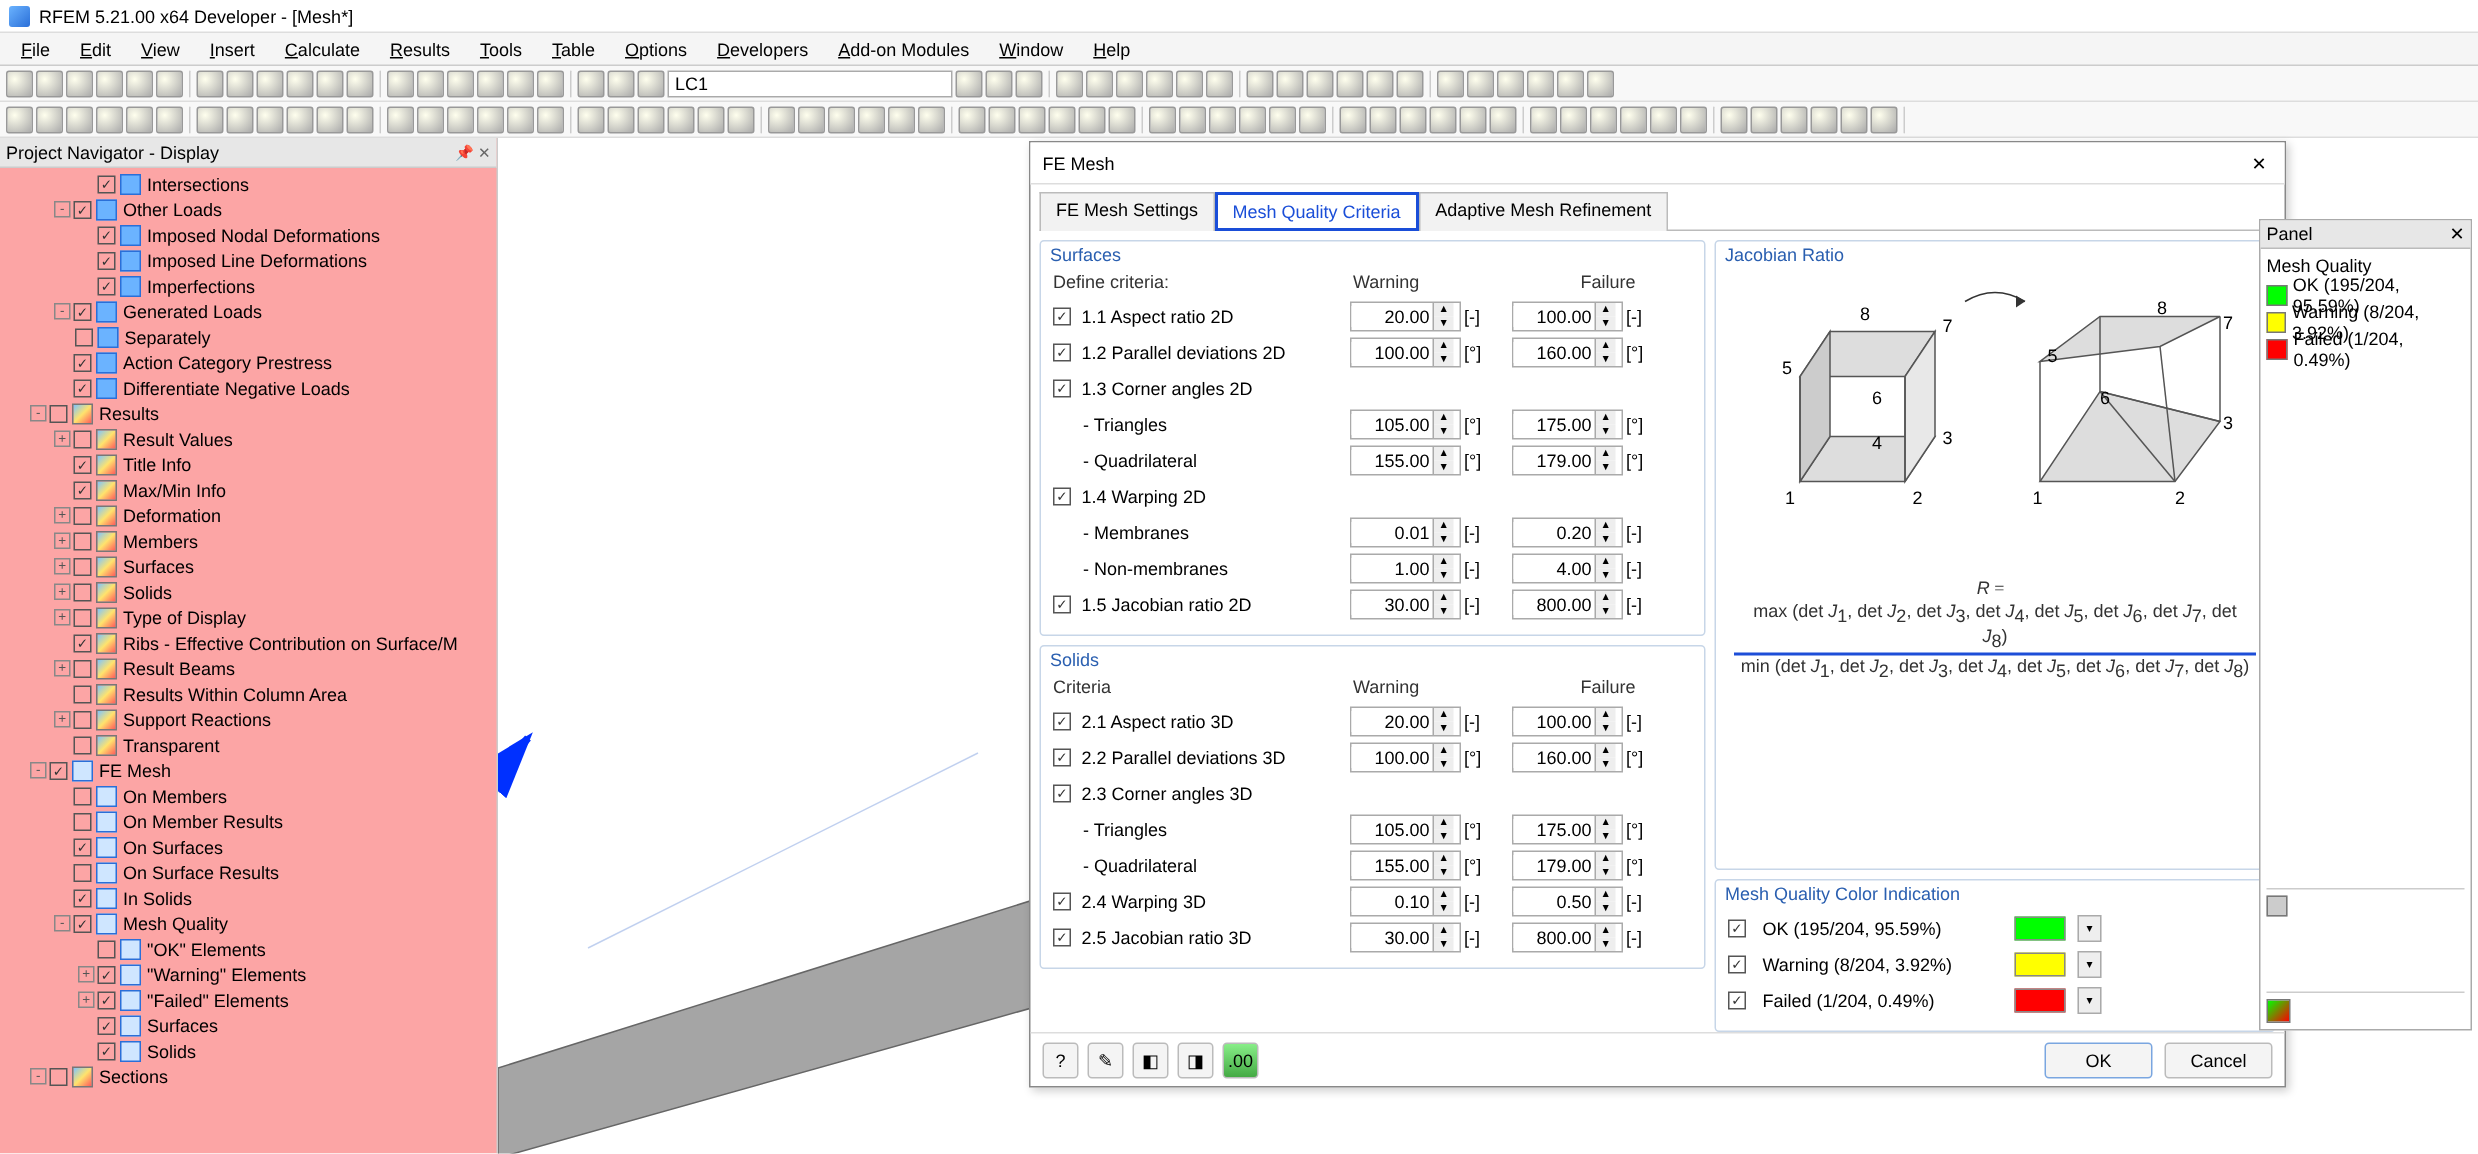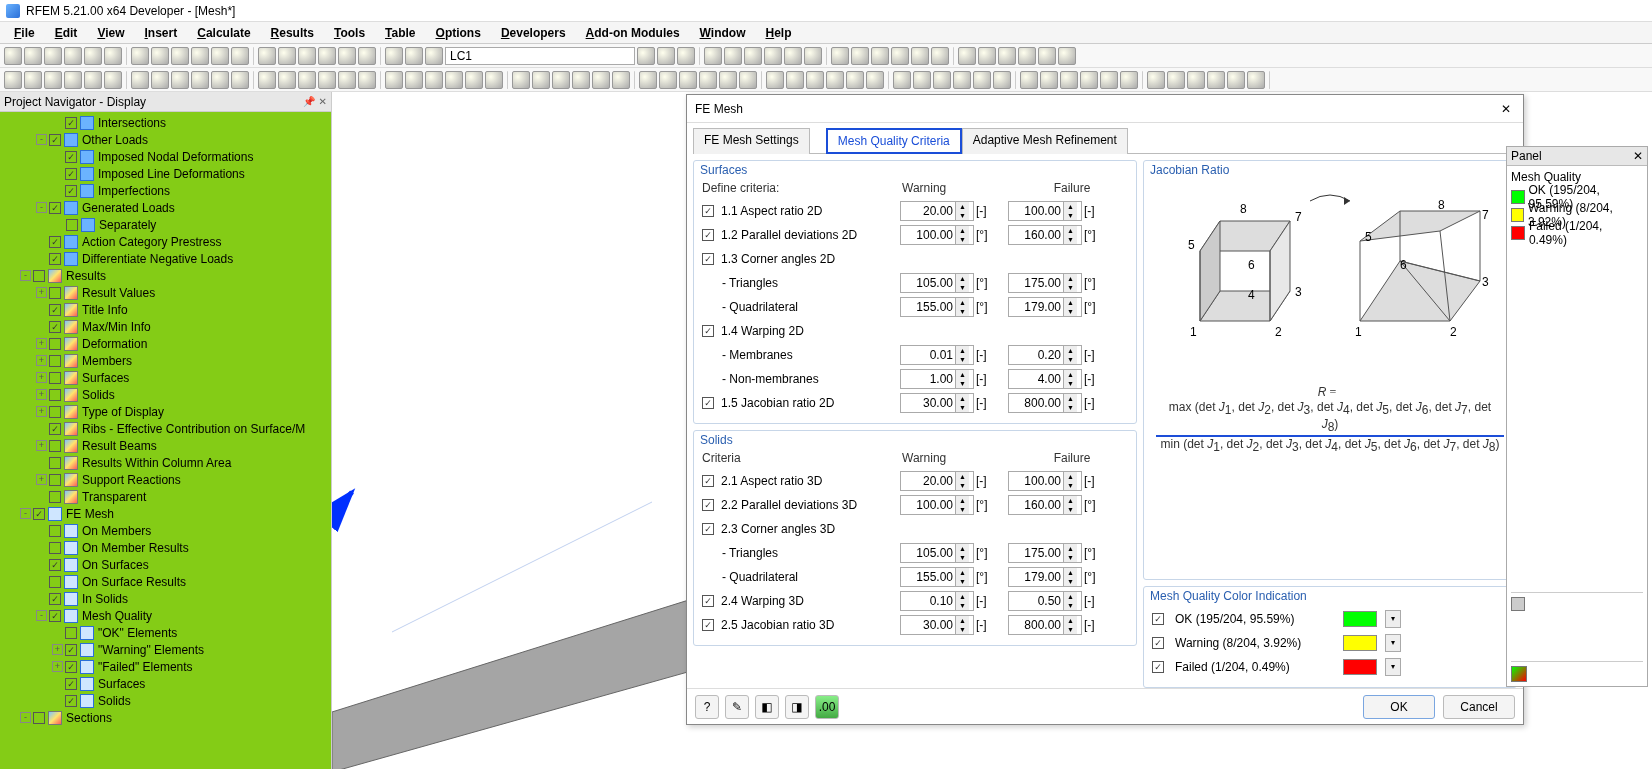--- a/index.html
+++ b/index.html
@@ -1,47 +1,47 @@
 <!DOCTYPE html>
 <html><head>
 <meta charset="utf-8">
 <style>
 * { box-sizing: border-box; margin: 0; padding: 0; font-family: "Segoe UI", Tahoma, sans-serif; font-size: 12px; }
 body { background: #fff; width: 1652px; height: 769px; overflow: hidden; color: #000; }
 .titlebar { height: 22px; background: #fff; display: flex; align-items: center; padding-left: 6px; gap: 6px; border-bottom: 1px solid #ddd; }
 .titlebar-icon { width: 14px; height: 14px; background: linear-gradient(135deg,#6bb3ff,#2a6fd8); border-radius: 2px; }
-.menubar { height: 22px; background: #f5f5f5; display: flex; align-items: center; padding-left: 6px; gap: 4px; border-bottom: 1px solid #ccc; font-weight: bold; }
+.menubar { height: 22px; background: #f5f5f5; display: flex; align-items: center; padding-left: 6px; gap: 4px; border-bottom: 1px solid #ccc; }
 .menubar span { padding: 2px 8px; cursor: default; }
 .menubar span u { text-decoration: underline; }
 .toolbar { height: 24px; background: #f8f8f8; display: flex; align-items: center; padding-left: 4px; gap: 2px; border-bottom: 1px solid #ddd; }
 .tool { width: 18px; height: 18px; background: radial-gradient(circle at 30% 30%, #ffe, #aaa); border: 1px solid #999; border-radius: 2px; flex-shrink: 0; }
 .tool.sep { width: 1px; background: #ccc; border: none; margin: 0 2px; }
 .lc-dropdown { width: 190px; height: 18px; border: 1px solid #aaa; background: #fff; padding: 0 4px; display: inline-flex; align-items: center; }
 .workspace { display: flex; height: calc(100% - 92px); position: relative; }
-.navigator { width: 332px; background: #84cc16; border-right: 1px solid #ccc; display: flex; flex-direction: column; }
+.navigator { width: 332px; background: #fca5a5; border-right: 1px solid #ccc; display: flex; flex-direction: column; }
 .nav-header { height: 20px; background: #e7e7e7; display: flex; align-items: center; justify-content: space-between; padding: 0 4px; border-bottom: 1px solid #ccc; }
 .nav-header .pin { font-size: 10px; color: #666; }
 .tree { flex: 1; overflow-y: auto; padding: 2px 0; }
 .tree-item { display: flex; align-items: center; height: 17px; white-space: nowrap; padding-left: 4px; }
 .expander { width: 11px; height: 11px; border: 1px solid #888; display: inline-flex; align-items: center; justify-content: center; font-size: 9px; line-height: 1; margin-right: 2px; color: #555; }
 .expander.blank { border: none; }
 .cb { width: 12px; height: 12px; border: 1px solid #555; display: inline-flex; align-items: center; justify-content: center; margin-right: 3px; font-size: 9px; color: #333; }
 .ico { width: 14px; height: 14px; margin-right: 4px; display: inline-block; }
 .ico.gradient { background: linear-gradient(135deg,#7dc4ff,#ffe36d,#ff5a5a); border: 1px solid #777; }
 .ico.mesh { background: #cfe6ff; border: 1px solid #2a6fd8; }
 .ico.blue { background: #6bb3ff; border: 1px solid #2a6fd8; }
 .canvas { flex: 1; position: relative; background: #fff; }
 .model-svg { position: absolute; top: 0; left: 0; }
 .dialog { position: absolute; left: 354px; top: 2px; width: 838px; height: 631px; background: #fff; border: 1px solid #888; box-shadow: 2px 2px 6px rgba(0,0,0,0.2); display: flex; flex-direction: column; }
 .dlg-title { height: 28px; background: #fff; display: flex; align-items: center; padding: 0 8px; border-bottom: 1px solid #ddd; justify-content: space-between; }
 .dlg-close { width: 18px; height: 18px; display: flex; align-items: center; justify-content: center; cursor: pointer; }
 .dlg-body { flex: 1; padding: 4px 6px 0 6px; display: flex; flex-direction: column; }
 .tabs { display: flex; border-bottom: 1px solid #bbb; }
 .tab { padding: 4px 10px; border: 1px solid #bbb; border-bottom: none; background: #f2f2f2; margin-right: 0px; position: relative; top: 1px; }
-.tab.active { border: 2px solid #1a4ed8; background: #fff; color: #1a4ed8; margin-left: 16px; }
+.tab.active { border: 2px solid #1a4ed8; background: #fff; color: #1a4ed8; }
 .groups { flex: 1; display: flex; gap: 6px; padding-top: 6px; }
 .left-col { width: 444px; display: flex; flex-direction: column; gap: 6px; }
 .right-col { flex: 1; display: flex; flex-direction: column; gap: 6px; }
 .groupbox { border: 1px solid #c7d6e8; border-radius: 3px; padding: 20px 8px 8px 8px; position: relative; }
 .groupbox .gtitle { position: absolute; top: 2px; left: 6px; color: #2a5fb0; font-size: 12px; }
 .crit-head { display: flex; font-size: 12px; color: #333; margin-bottom: 4px; }
 .crit-head .c1 { width: 200px; }
 .crit-head .c2 { width: 120px; text-align: left; }
 .crit-head .c3 { width: 100px; text-align: center; }
 .crit-row { display: flex; align-items: center; height: 24px; gap: 4px; }
@@ -259,21 +259,21 @@
           <span class="cb">✓</span>
           <span class="ico blue"></span>
           <span>Imperfections</span>
         </div>
         <div class="tree-item" style="padding-left: 36px;">
           <span class="expander">-</span>
           <span class="cb">✓</span>
           <span class="ico blue"></span>
           <span>Generated Loads</span>
         </div>
-        <div class="tree-item" style="padding-left: 53px;">
+        <div class="tree-item" style="padding-left: 37px;">
           <span class="expander blank"></span>
           <span class="cb"></span>
           <span class="ico blue"></span>
           <span>Separately</span>
         </div>
         <div class="tree-item" style="padding-left: 36px;">
           <span class="expander blank"></span>
           <span class="cb">✓</span>
           <span class="ico blue"></span>
           <span>Action Category Prestress</span>

